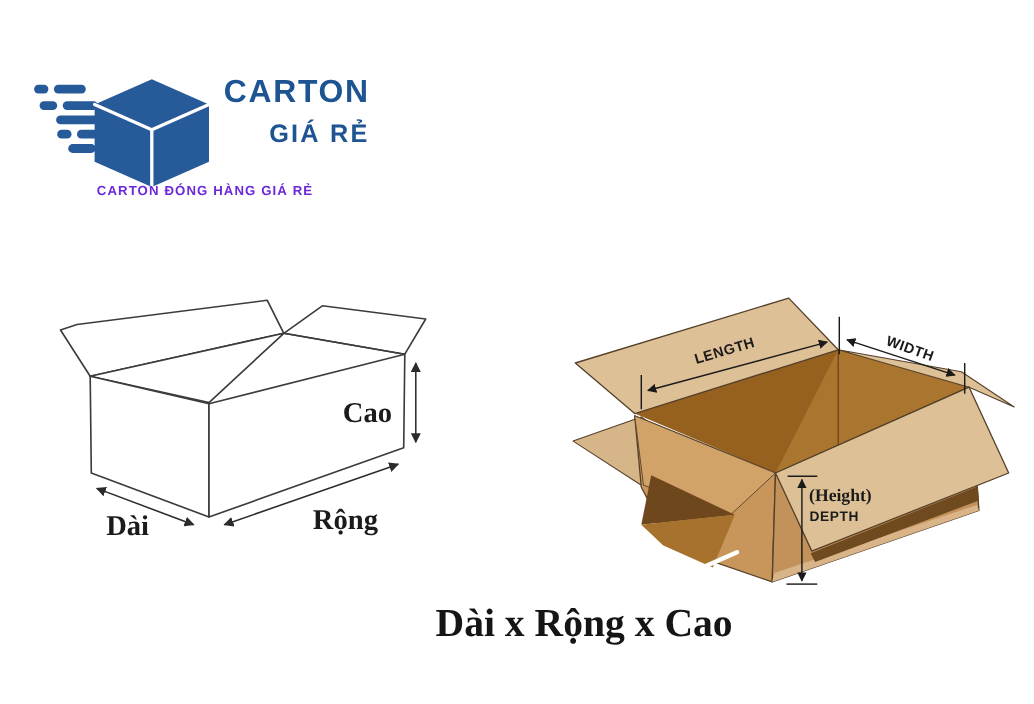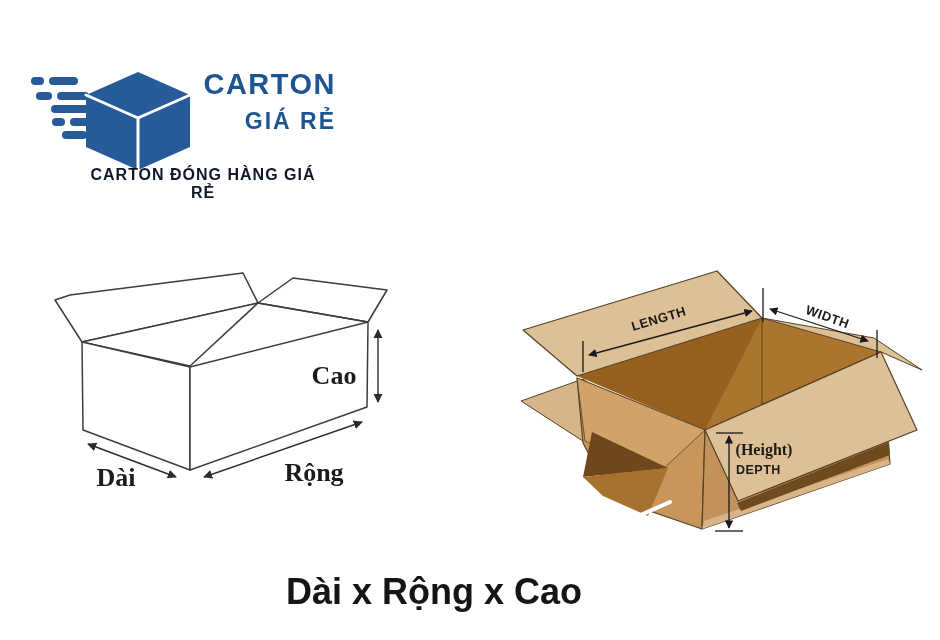--- a/index.html
+++ b/index.html
@@ -5,33 +5,33 @@
   html,body{margin:0;padding:0;}
   body{background:#ffffff;font-family:"Liberation Sans",sans-serif;}
   .page{position:relative;width:940px;height:640px;background:#ffffff;overflow:hidden;}
 
   
   .logo-icon{position:absolute;left:25px;top:48px;}
   .brand{position:absolute;left:198px;top:70px;width:138px;text-align:right;
          color:#1d5491;font-weight:bold;line-height:1;}
   .brand .l1{font-size:29px;letter-spacing:1.5px;}
   .brand .l2{font-size:23px;letter-spacing:2px;margin-top:11px;}
-  .tagline{position:absolute;left:88px;top:166px;width:230px;text-align:center;
-           color:#0f172a;font-weight:bold;font-size:16px;letter-spacing:1px;}
+  .tagline{position:absolute;left:88px;top:166px;width:230px;text-align:left;
+           color:#6d28d9;font-weight:bold;font-size:12px;letter-spacing:1px;}
 
   
   .left-diagram{position:absolute;left:30px;top:255px;}
   .right-diagram{position:absolute;left:495px;top:250px;}
   svg text{font-family:"Liberation Serif",serif;}
   svg text.sans{font-family:"Liberation Sans",sans-serif;}
   .dim-label{font-weight:bold;fill:#1b1b1b;}
 
   
-  .caption{position:absolute;left:286px;top:571px;width:380px;text-align:left;
-           font-family:Liberation Sans, sans-serif;font-weight:bold;font-size:36px;color:#151515;}
+  .caption{position:absolute;left:286px;top:545px;width:380px;text-align:right;
+           font-family:Liberation Serif, serif;font-weight:bold;font-size:36px;color:#151515;}
 </style>
 </head>
 <body>
 
 <div class="page">
 
   <div>
     <svg class="logo-icon" width="175" height="125" viewBox="25 48 175 125">
 
       <g fill="#275a99">

